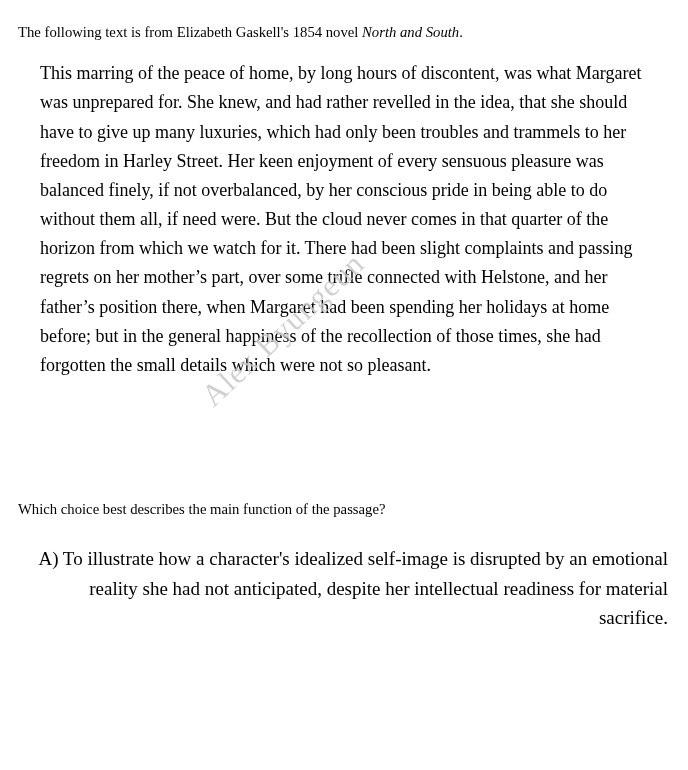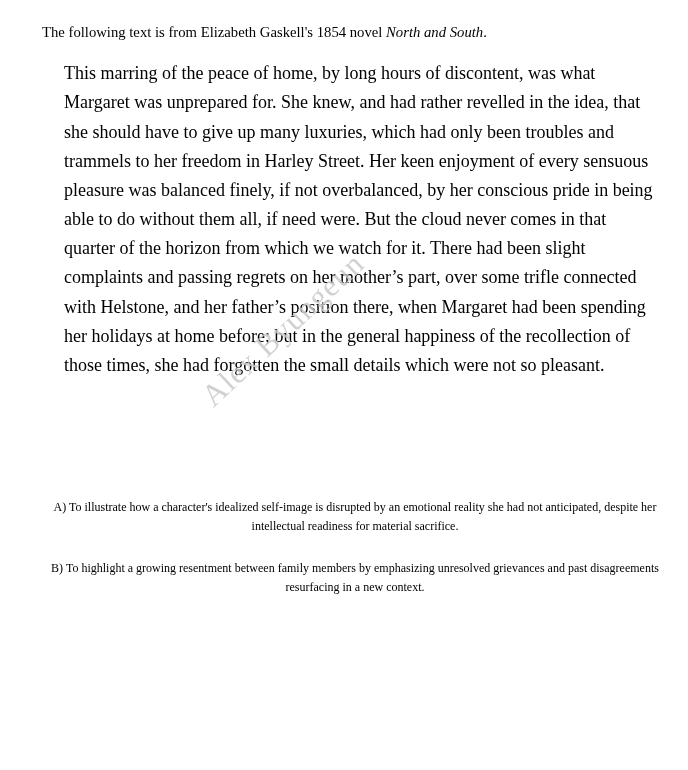--- a/index.html
+++ b/index.html
@@ -13,21 +13,21 @@
     font-family: "Liberation Serif", serif;
     color: #000000;
     position: relative;
     overflow: hidden;
   }
   .page {
     position: relative;
     width: 688px;
     height: 770px;
     box-sizing: border-box;
-    padding: 22px 20px 0 42px;
+    padding: 22px 20px 0 18px;
   }
   .intro {
     font-size: 14.7px;
     line-height: 1.45;
     margin: 0 0 14px 0;
   }
   .intro .title-italic {
     font-style: italic;
   }
   .passage {
@@ -41,24 +41,24 @@
   }
   .question {
     font-size: 14.7px;
     line-height: 1.5;
     margin: 0 0 24px 0;
   }
   .choices {
     margin: 0;
   }
   .choice {
-    font-size: 12px;
+    font-size: 19px;
     line-height: 1.55;
     margin: 0 0 24px 0;
-    text-align: center;
+    text-align: right;
   }
   .choice:last-child {
     margin-bottom: 0;
   }
   .watermark {
     position: absolute;
     left: 238px;
     top: 268px;
     width: 260px;
     height: 230px;
@@ -77,21 +77,21 @@
 <body>
 
 <div class="page">
 
   <p class="intro"><span>The following text is from Elizabeth Gaskell's 1854 novel </span><span class="title-italic">North and South</span><span>.</span></p>
 
   <p class="passage">This marring of the peace of home, by long hours of discontent, was what Margaret was unprepared for. She knew, and had rather revelled in the idea, that she should have to give up many luxuries, which had only been troubles and trammels to her freedom in Harley Street. Her keen enjoyment of every sensuous pleasure was balanced finely, if not overbalanced, by her conscious pride in being able to do without them all, if need were. But the cloud never comes in that quarter of the horizon from which we watch for it. There had been slight complaints and passing regrets on her mother’s part, over some trifle connected with Helstone, and her father’s position there, when Margaret had been spending her holidays at home before; but in the general happiness of the recollection of those times, she had forgotten the small details which were not so pleasant.</p>
 
   <div class="spacer"></div>
 
+  <p class="question">Which choice best describes the main function of the passage?</p>
 
   <div class="choices">
     <p class="choice">A) To illustrate how a character's idealized self-image is disrupted by an emotional reality she had not anticipated, despite her intellectual readiness for material sacrifice.</p>
-    <p class="choice">B) To highlight a growing resentment between family members by emphasizing unresolved grievances and past disagreements resurfacing in a new context.</p>
   </div>
 
   <div class="watermark">Alex Byungeun</div>
 
 </div>
 
 </body></html>

